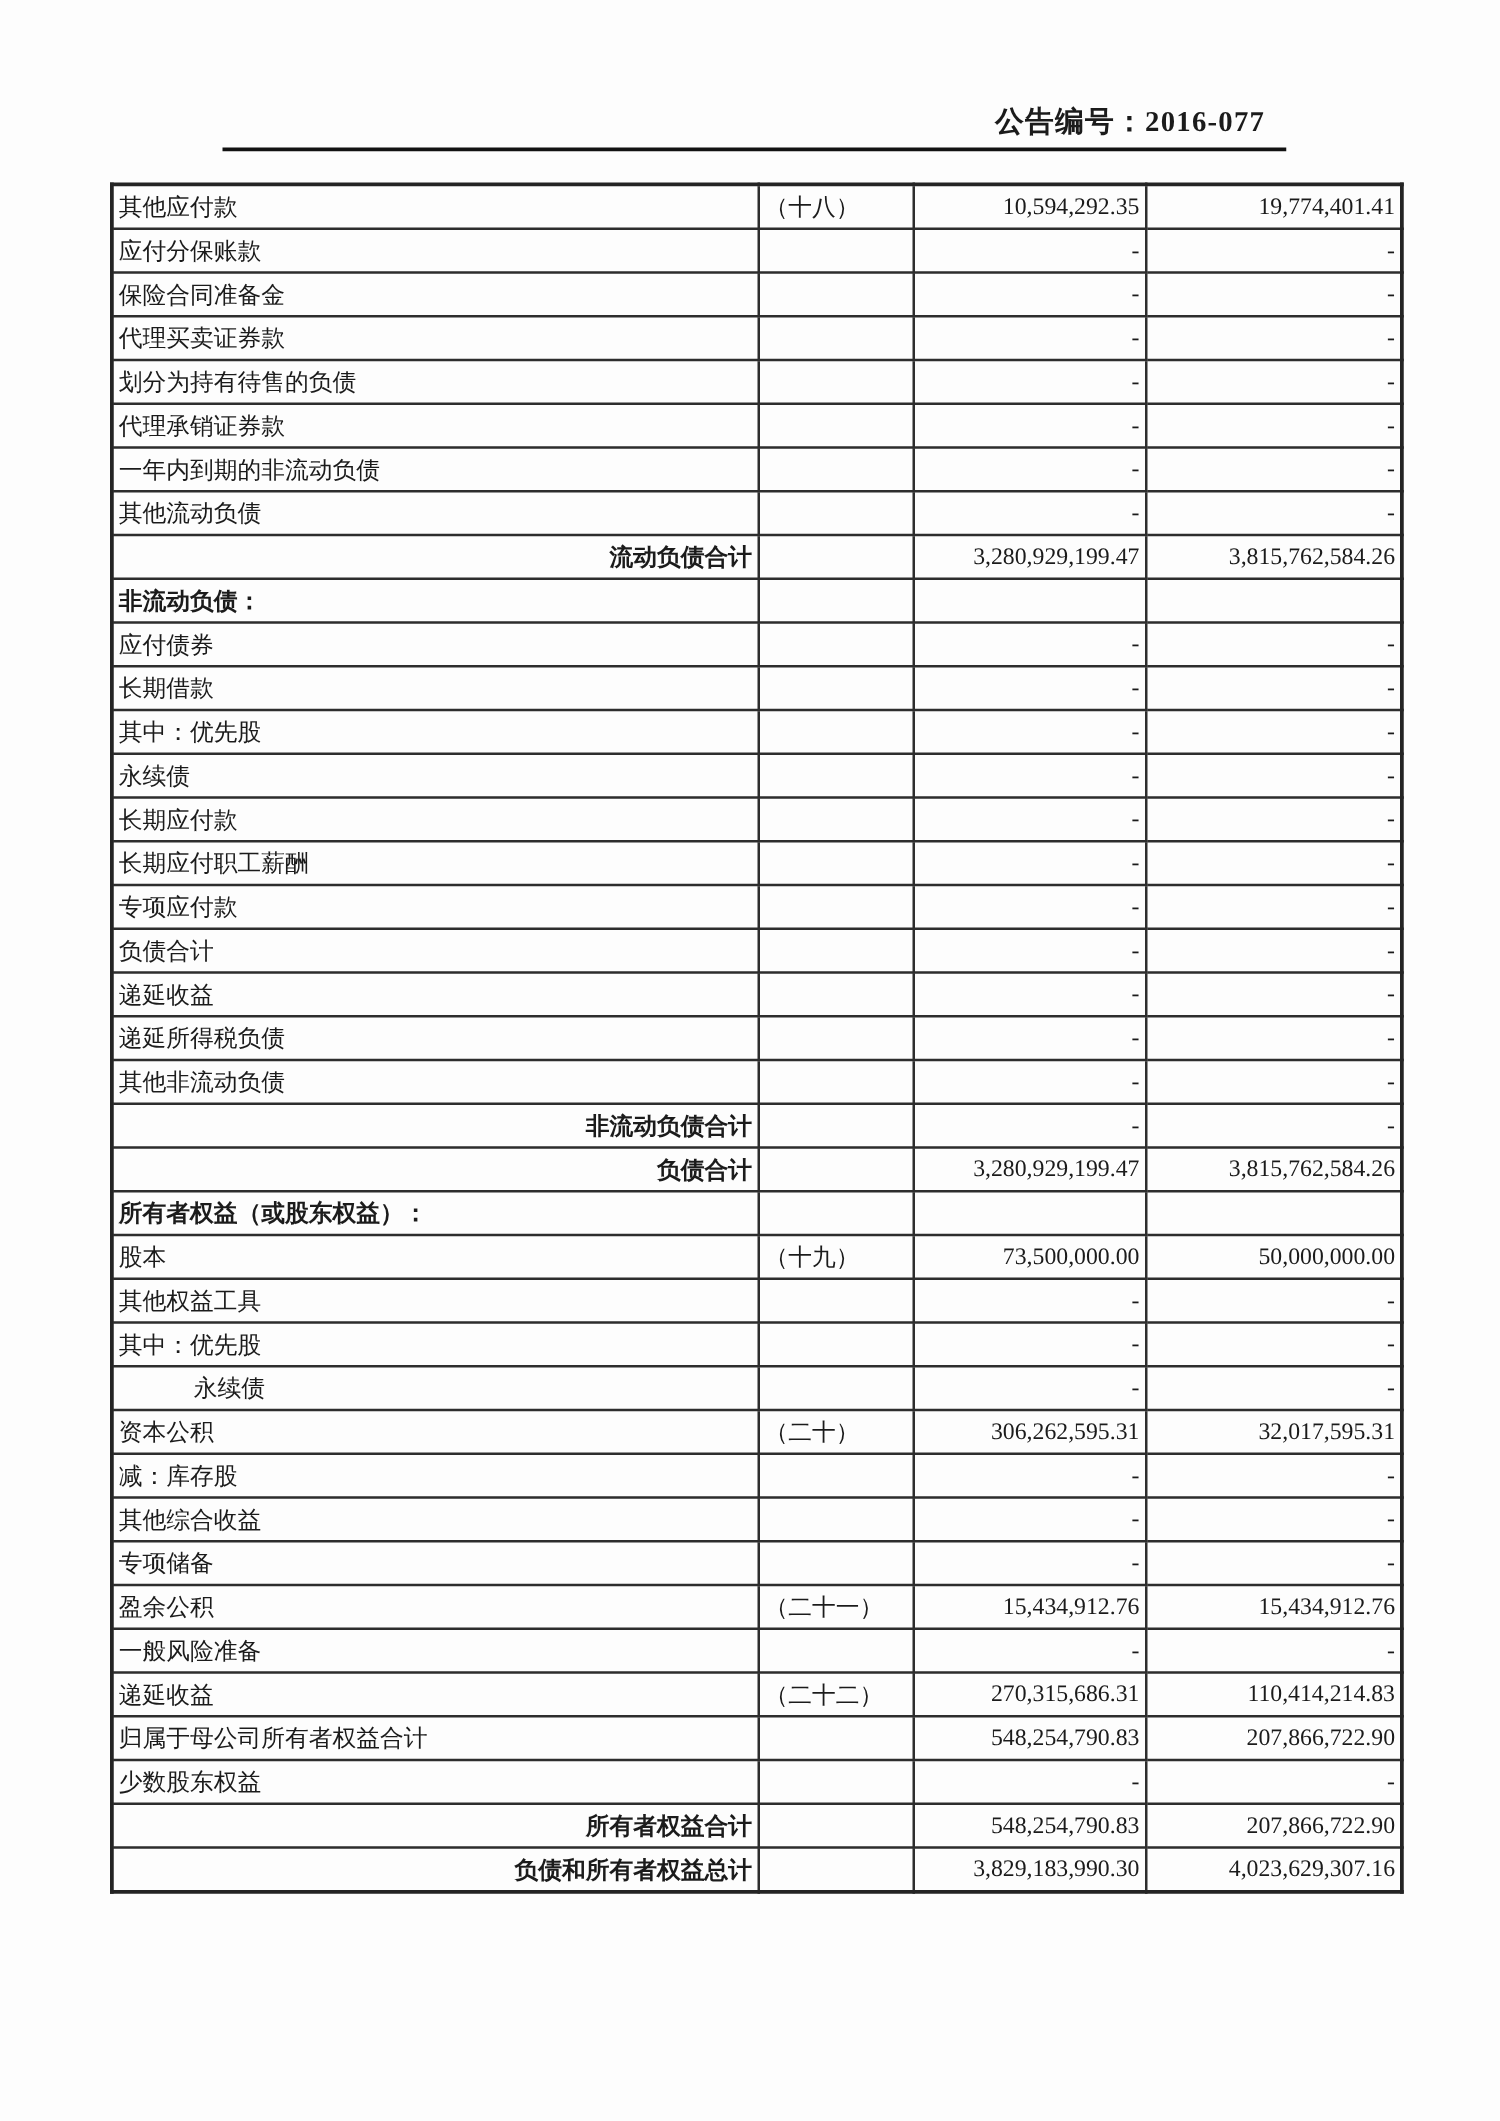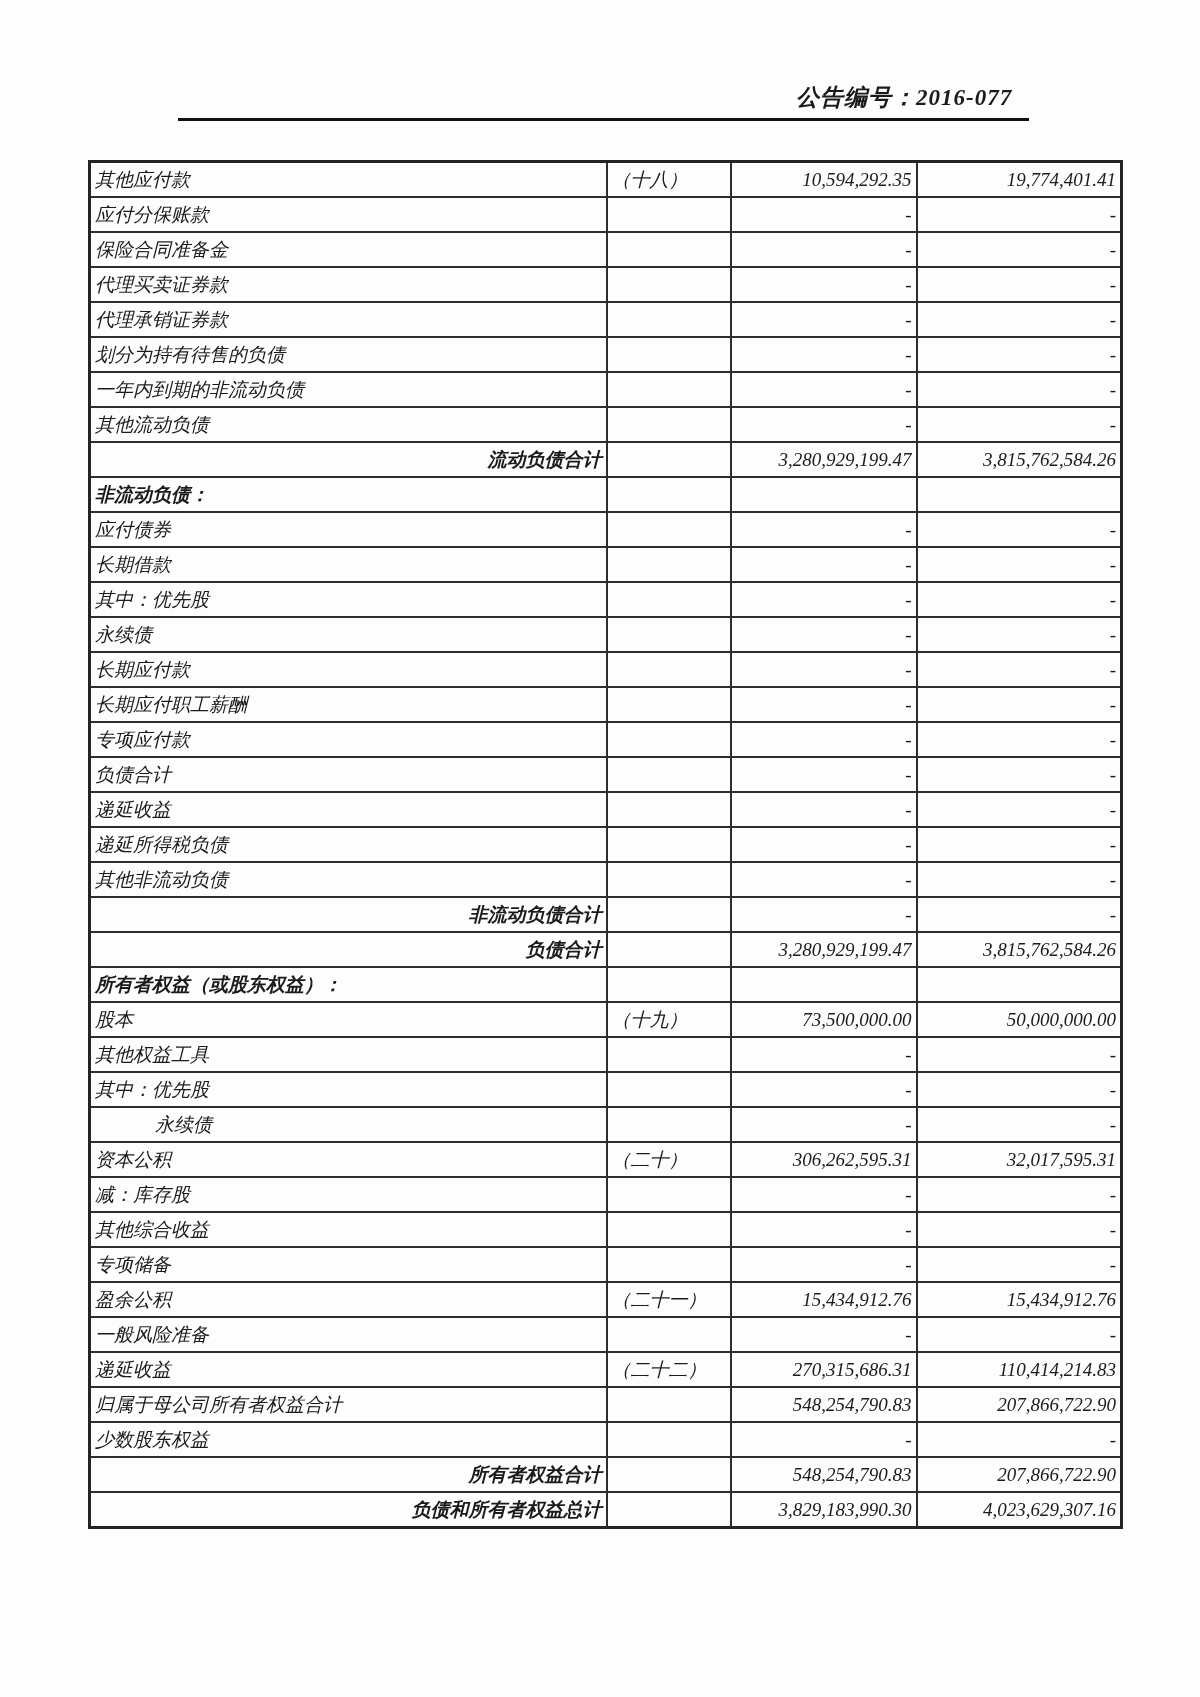--- a/index.html
+++ b/index.html
@@ -9,21 +9,20 @@
   }
   .page {
     position: relative;
     width: 1200px;
     height: 1697px;
     margin: 0 auto;
     background: #fdfdfd;
     font-family: "Liberation Serif", "DejaVu Serif", serif;
     color: #1b1b1b;
     overflow: hidden;
-    font-style: italic;
   }
   .doc-header-text {
     position: absolute;
     top: 82px;
     left: 796px;
     width: 236px;
     font-size: 23px;
     font-weight: 700;
     letter-spacing: 1px;
     white-space: nowrap;
@@ -32,21 +31,21 @@
   .header-rule {
     position: absolute;
     top: 118px;
     left: 178px;
     width: 851px;
     height: 3px;
     background: #121212;
   }
   table.sheet {
     position: absolute;
-    top: 160px;
+    top: 146px;
     left: 88px;
     width: 1032px;
     border-collapse: collapse;
     table-layout: fixed;
     font-size: 19px;
   }
   table.sheet td {
     border: 2px solid #2d2d2d;
     height: 33px;
     padding: 0 4px;
@@ -97,27 +96,27 @@
           <td class="c-val">-</td>
           <td class="c-val">-</td>
         </tr>
         <tr class="row-item">
           <td class="c-label">代理买卖证券款</td>
           <td class="c-note"></td>
           <td class="c-val">-</td>
           <td class="c-val">-</td>
         </tr>
         <tr class="row-item">
+          <td class="c-label">划分为持有待售的负债</td>
+          <td class="c-note"></td>
+          <td class="c-val">-</td>
+          <td class="c-val">-</td>
+        </tr>
+        <tr class="row-item">
           <td class="c-label">代理承销证券款</td>
-          <td class="c-note"></td>
-          <td class="c-val">-</td>
-          <td class="c-val">-</td>
-        </tr>
-        <tr class="row-item">
-          <td class="c-label">划分为持有待售的负债</td>
           <td class="c-note"></td>
           <td class="c-val">-</td>
           <td class="c-val">-</td>
         </tr>
         <tr class="row-item">
           <td class="c-label">一年内到期的非流动负债</td>
           <td class="c-note"></td>
           <td class="c-val">-</td>
           <td class="c-val">-</td>
         </tr>

